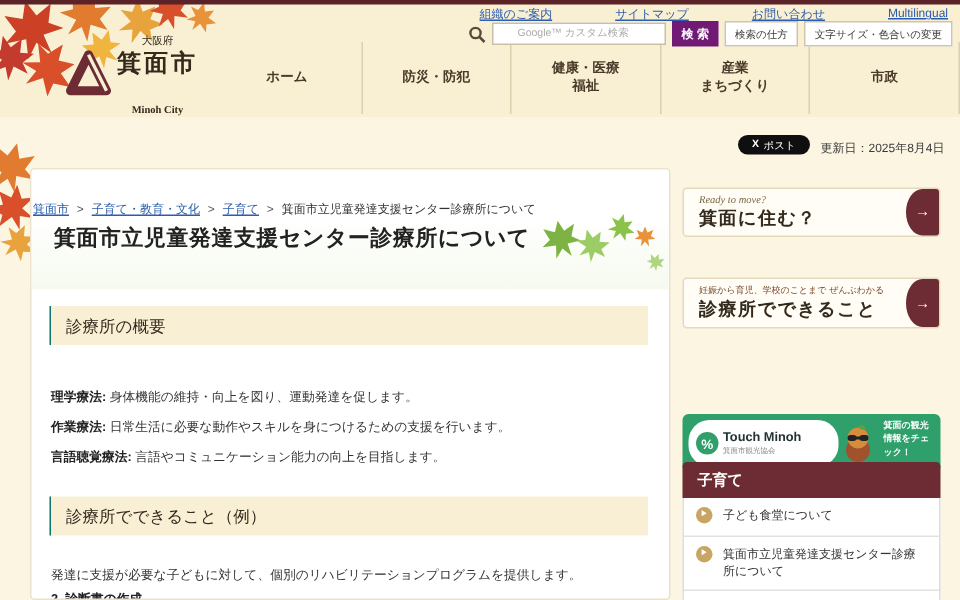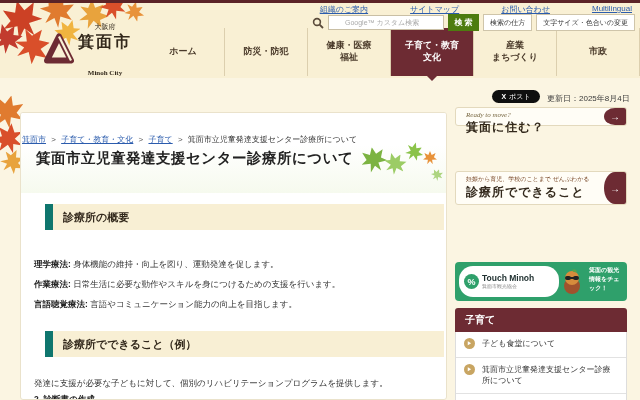--- a/index.html
+++ b/index.html
@@ -13,21 +13,21 @@
 
   
   .utility { position:absolute; top:4px; right:8px; display:flex; gap:12px; z-index:7; }
   .utility a { font-size:8px; color:#2b5cad; text-decoration:underline; cursor:pointer;margin-left:30px; }
 
   
   .search-row { position:absolute; top:14px; left:312px; right:5px; height:17px; display:flex; align-items:center; gap:4px; z-index:7; }
   .search-ico { width:12px; height:12px; flex:none; }
   .search-input { width:116px; height:15px; font-size:7px; border:1px solid #c9bfa5; background:#fff; padding:0 16px; color:#333; }
   .search-input::placeholder { color:#aaa; }
-  .btn-search { width:44px; height:17px; background:#4d7c0f; color:#fff; font-size:8px; font-weight:bold; border:none; cursor:pointer; }
+  .btn-search { width:44px; height:17px; background:#701a75; color:#fff; font-size:8px; font-weight:bold; border:none; cursor:pointer; }
   .btn-plain { height:17px; background:#fff; border:1px solid #cfc5aa; font-size:7px; color:#3a3a3a; padding:0 6px; cursor:pointer; white-space:nowrap; }
 
   
   .logo { position:absolute; left:44px; top:22px; display:flex; align-items:center; gap:4px; z-index:5; }
   .logo-text { text-align:center; }
   .logo-pref { font-size:7px; color:#33291c; }
   .logo-city { font-size:16px; font-weight:bold; font-family:"Liberation Serif", serif; color:#33291c; letter-spacing:2px; }
   .logo-en { font-size:7px; font-weight:bold; font-family:"Liberation Serif", serif; color:#33291c;margin-top:16px; }
 
   
@@ -49,22 +49,22 @@
   .post-pill { position:absolute; left:492px; top:90px; width:48px; height:13px; background:#0f0f0f; border-radius:7px;
     color:#fff; display:flex; align-items:center; justify-content:center; gap:3px; font-size:7px; cursor:pointer; z-index:4; }
   .post-x { font-weight:bold; font-size:7px; }
   .updated { position:absolute; left:547px; top:93px; font-size:8px; color:#3a3a3a; z-index:4; }
 
   
   .main-panel { position:absolute; left:20px; top:112px; width:427px; height:288px; background:#fff;
     border:1px solid #eae2cb; border-radius:3px; z-index:3; overflow:hidden; }
   .title-band { position:absolute; top:0; left:0; right:0; height:80px; background:linear-gradient(180deg,#ffffff 40%,#f6faee 100%); }
   .page-title { position:absolute; left:15px; top:36px; font-size:14.5px; font-weight:bold; color:#222; letter-spacing:0.5px; }
-  .sec-head { position:absolute; left:24px; width:399px; height:26px; background:#f8efd4; border-left:8px solid #0f766e;
-    display:flex; align-items:center; padding-left:10px; font-size:11px; font-weight:bold; color:#33291c; }
+  .sec-head { position:absolute; left:12px; width:399px; height:26px; background:#f8efd4; border-left:1px solid #0f766e;
+    display:flex; align-items:center; padding-left:10px; font-size:11px; font-weight:normal; color:#33291c; }
   .body-text { position:absolute; left:13px; right:12px; font-size:8.5px; color:#333; line-height:1.4; }
   .therapy-term { font-weight:bold; color:#222; }
   .num-title { font-weight:bold; color:#222; }
 
   
   .banner { position:absolute; left:455px; width:172px; z-index:3; }
   .banner-link { background:#fffdf6; border:1px solid #e3d9bd; border-radius:3px; padding:3px 28px 3px 10px; position:relative; cursor:pointer; }
   .bn-sub { font-size:7px; color:#7a6a45; font-family:"Liberation Serif", serif; font-style:italic; }
   .bn-sub2 { font-size:6px; color:#7a4a2a; }
   .bn-title { font-size:12px; font-weight:bold; font-family:"Liberation Serif", serif; color:#33291c; letter-spacing:1px; }
@@ -147,22 +147,20 @@
       <div class="logo-city">箕面市</div>
       <div class="logo-en">Minoh City</div>
     </div>
   </div>
 
   <nav class="nav">
     <div class="nav-item">ホーム</div>
     <div class="nav-item">防災・防犯</div>
     <div class="nav-item">健康・医療
 福祉</div>
-    <div class="nav-item active">子育て・教育
-文化</div>
     <div class="nav-item">産業
 まちづくり</div>
     <div class="nav-item">市政</div>
   </nav>
 
   <div class="breadcrumb">
     <span class="bc-link">箕面市</span>
     <span class="bc-sep">&gt;</span>
     <span class="bc-link">子育て・教育・文化</span>
     <span class="bc-sep">&gt;</span>
@@ -198,21 +196,21 @@
     </p>
     <p class="body-text" style="top:186px;">
       <span class="therapy-term">言語聴覚療法:</span><span> 言語やコミュニケーション能力の向上を目指します。</span>
     </p>
 
     <div class="sec-head" style="top:218px;">診療所でできること（例）</div>
     <p class="body-text" style="top:265px;">発達に支援が必要な子どもに対して、個別のリハビリテーションプログラムを提供します。</p>
     <p class="body-text num-title" style="top:281px;">2. 診断書の作成</p>
   </div>
 
-  <div class="banner banner-link" style="top:107px;height:19px;">
+  <div class="banner banner-link" style="top:125px;height:33px;">
     <div class="bn-sub">Ready to move?</div>
     <div class="bn-title">箕面に住む？</div>
     <div class="arrow-tab">→</div>
   </div>
 
   <div class="banner banner-link" style="top:152px;height:34px;">
     <div class="bn-sub2">妊娠から育児、学校のことまで ぜんぶわかる</div>
     <div class="bn-title">診療所でできること</div>
     <div class="arrow-tab">→</div>
   </div>

